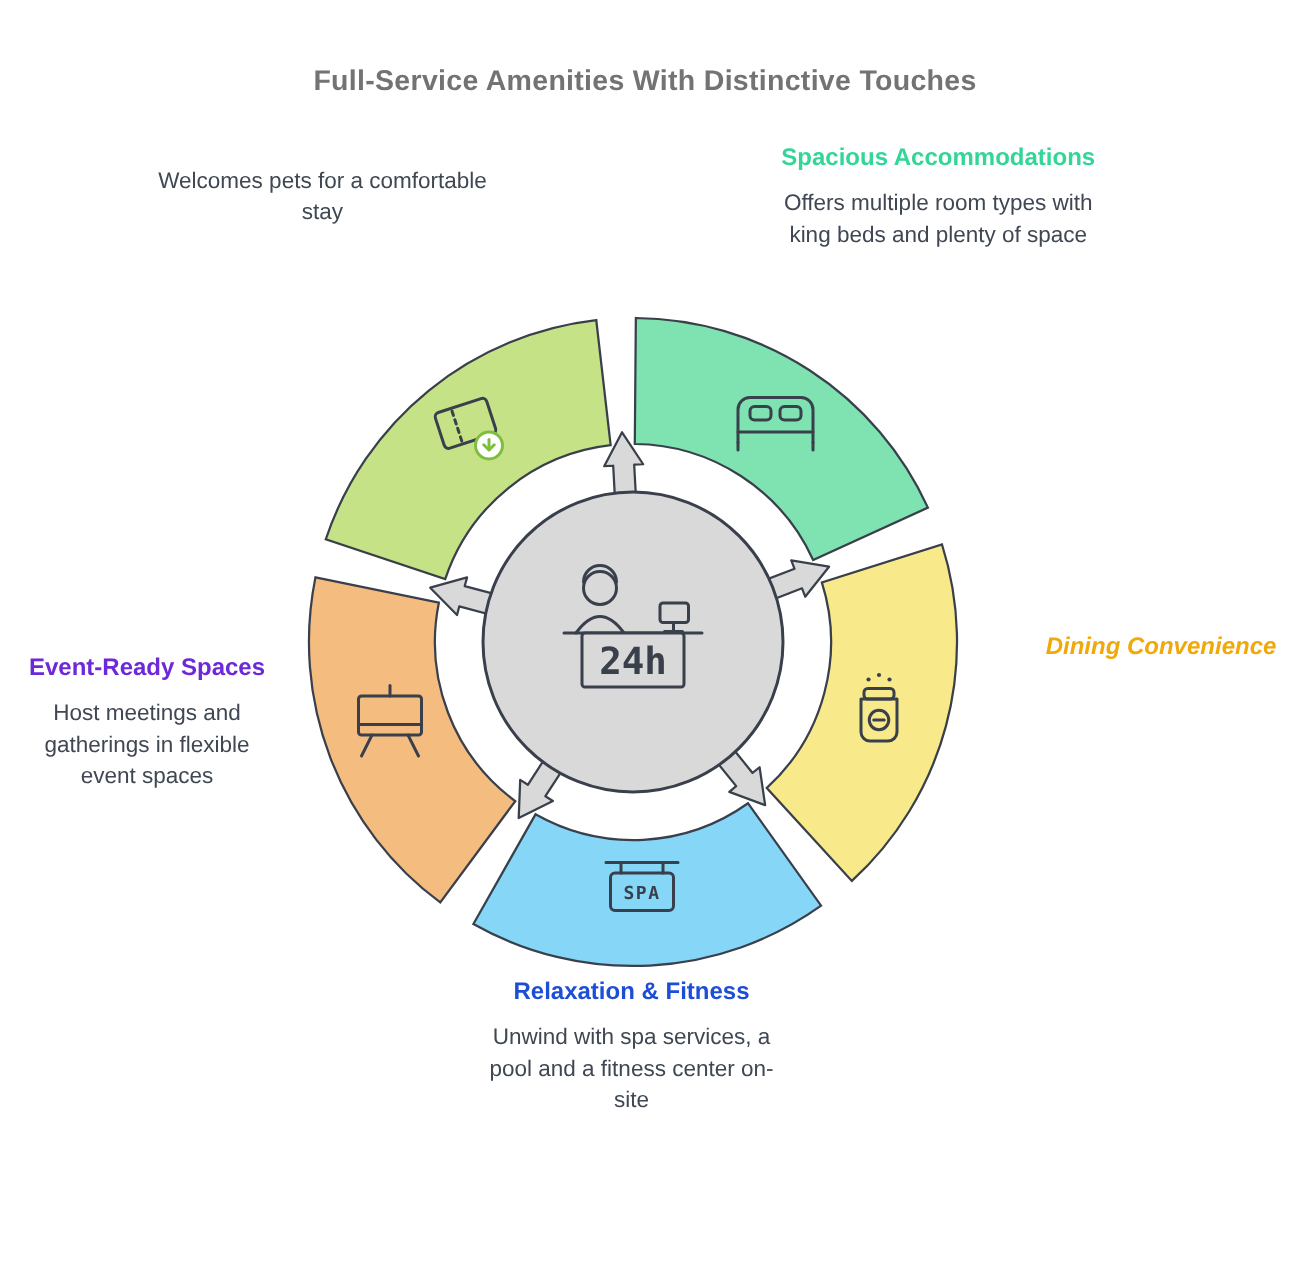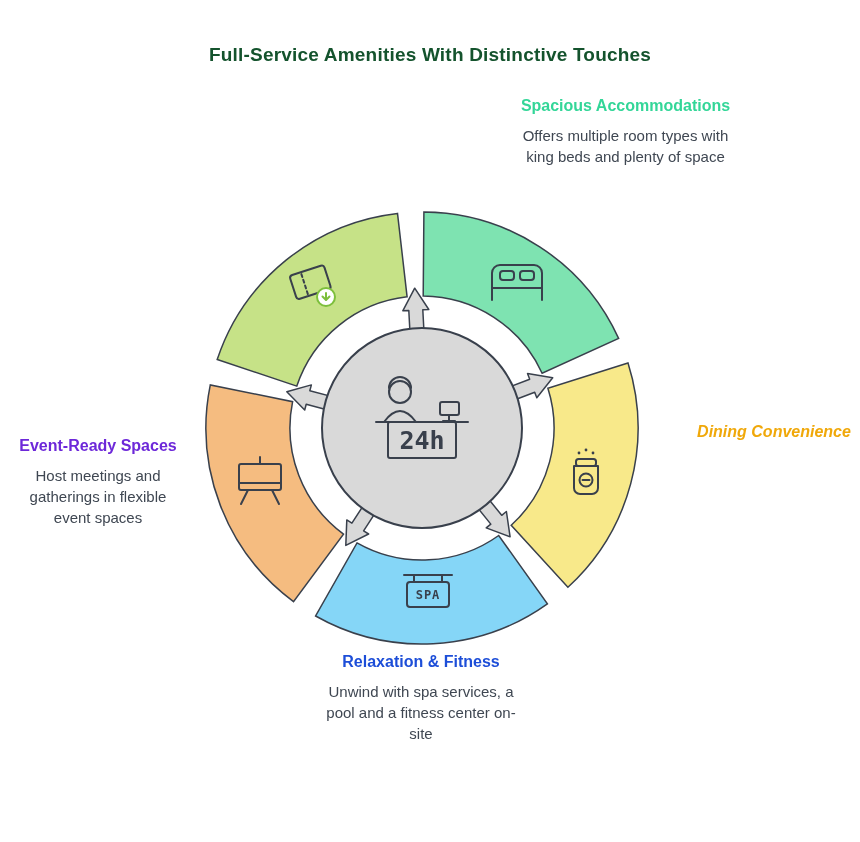--- a/index.html
+++ b/index.html
@@ -4,21 +4,21 @@
 <style>
   html,body{margin:0;padding:0;}
   body{
     width:860px;height:842px;position:relative;overflow:hidden;
     background:#ffffff;
     font-family:"Liberation Sans", sans-serif;
     color:#3f4752;
   }
   .title{
     position:absolute;top:44px;left:0;width:100%;
-    text-align:center;font-size:19px;font-weight:bold;color:#14532d;
+    text-align:center;font-size:19px;font-weight:bold;color:#737373;
     letter-spacing:.2px;
   }
   #wheel-svg{position:absolute;left:0;top:0;}
   .seg-label{position:absolute;text-align:center;}
   .seg-heading{font-weight:bold;font-size:16px;line-height:1.25;margin:0 0 9px 0;}
   .seg-desc{font-size:15px;line-height:1.4;margin:0;color:#3f4752;}
   .pos-pet{left:95px;top:110px;width:240px;}
   .pos-accommodations{left:518px;top:96px;width:215px;}
   .pos-dining{left:676px;top:422px;width:196px;font-style:italic;}
   .pos-events{left:16px;top:420px;width:164px;}
@@ -119,13 +119,14 @@
 </div>
 <div class="seg-label pos-relaxation">
   <h3 class="seg-heading" style="color: #1d4ed8;">Relaxation &amp; Fitness</h3>
   <p class="seg-desc">Unwind with spa services, a pool and a fitness center on-site</p>
 </div>
 <div class="seg-label pos-events">
   <h3 class="seg-heading" style="color: #6d28d9; margin-top: 16px;">Event-Ready Spaces</h3>
   <p class="seg-desc">Host meetings and gatherings in flexible event spaces</p>
 </div>
 <div class="seg-label pos-pet">
+  <p class="seg-desc">Welcomes pets for a comfortable stay</p>
 </div>
 
 </body></html>

